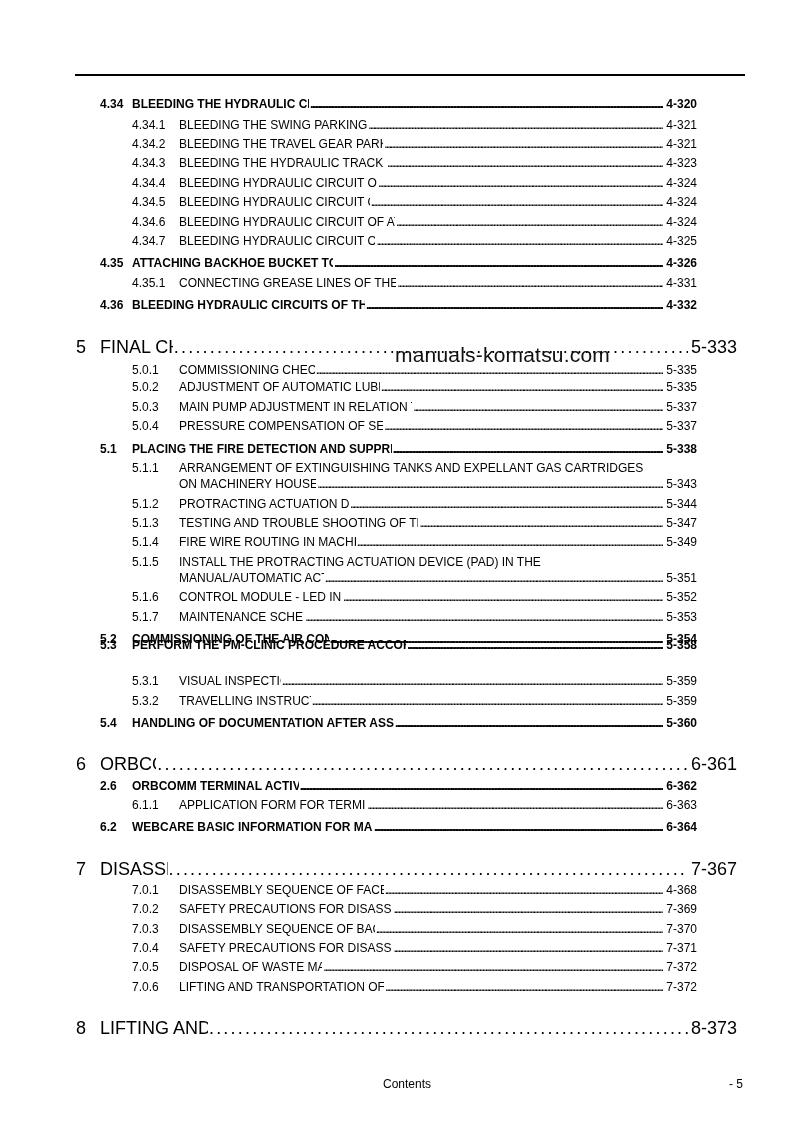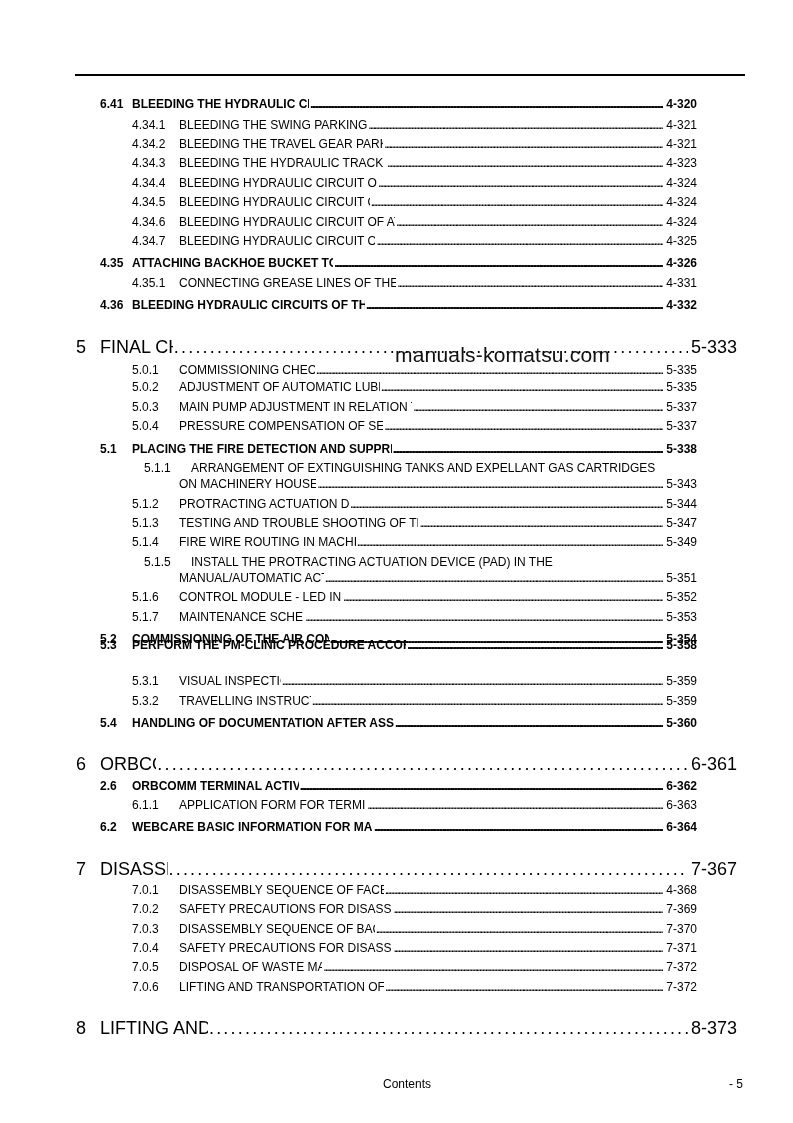--- a/index.html
+++ b/index.html
@@ -17,37 +17,37 @@
   
   .lvl-chapter { left: 76px; width: 661px; font-size: 18px; }
   .lvl-chapter .num { width: 24px; }
   .lvl-chapter .dots::before { letter-spacing: -1.4px; }
   
   .lvl-section { left: 100px; width: 597px; font-size: 12px; font-weight: bold; }
   .lvl-section .num { width: 32px; }
   
   .lvl-sub { left: 132px; width: 565px; font-size: 12px; }
   .lvl-sub .num { width: 47px; }
-  .wrap-first { position: absolute; left: 132px; font-size: 12px; white-space: nowrap; margin-left: 12px; }
+  .wrap-first { position: absolute; left: 132px; font-size: 12px; white-space: nowrap; }
   .wrap-first .num { display: inline-block; width: 47px; }
 
   .watermark { position: absolute; left: 395px; top: 343px; font-size: 21px; color: #111;
                font-family: "Liberation Sans", sans-serif; letter-spacing: 0.2px; }
   .footer-center { position: absolute; left: 383px; top: 1077px; font-size: 12px; }
   .footer-right { position: absolute; right: 50px; top: 1077px; font-size: 12px; }
 </style>
 </head>
 <body>
 
 <div class="top-rule"></div>
 
 <div class="toc">
 
   <div class="row lvl-section" style="top:97px">
-    <span class="num">6.41</span>
+    <span class="num">4.34</span>
     <span class="title">BLEEDING THE HYDRAULIC CIRCUITS</span>
     <span class="dots"></span>
     <span class="page">4-320</span>
   </div>
   <div class="row lvl-sub" style="top:118px">
     <span class="num">4.34.1</span>
     <span class="title">BLEEDING THE SWING PARKING BRAKE CIRCUIT</span>
     <span class="dots"></span>
     <span class="page">4-321</span>
   </div>

